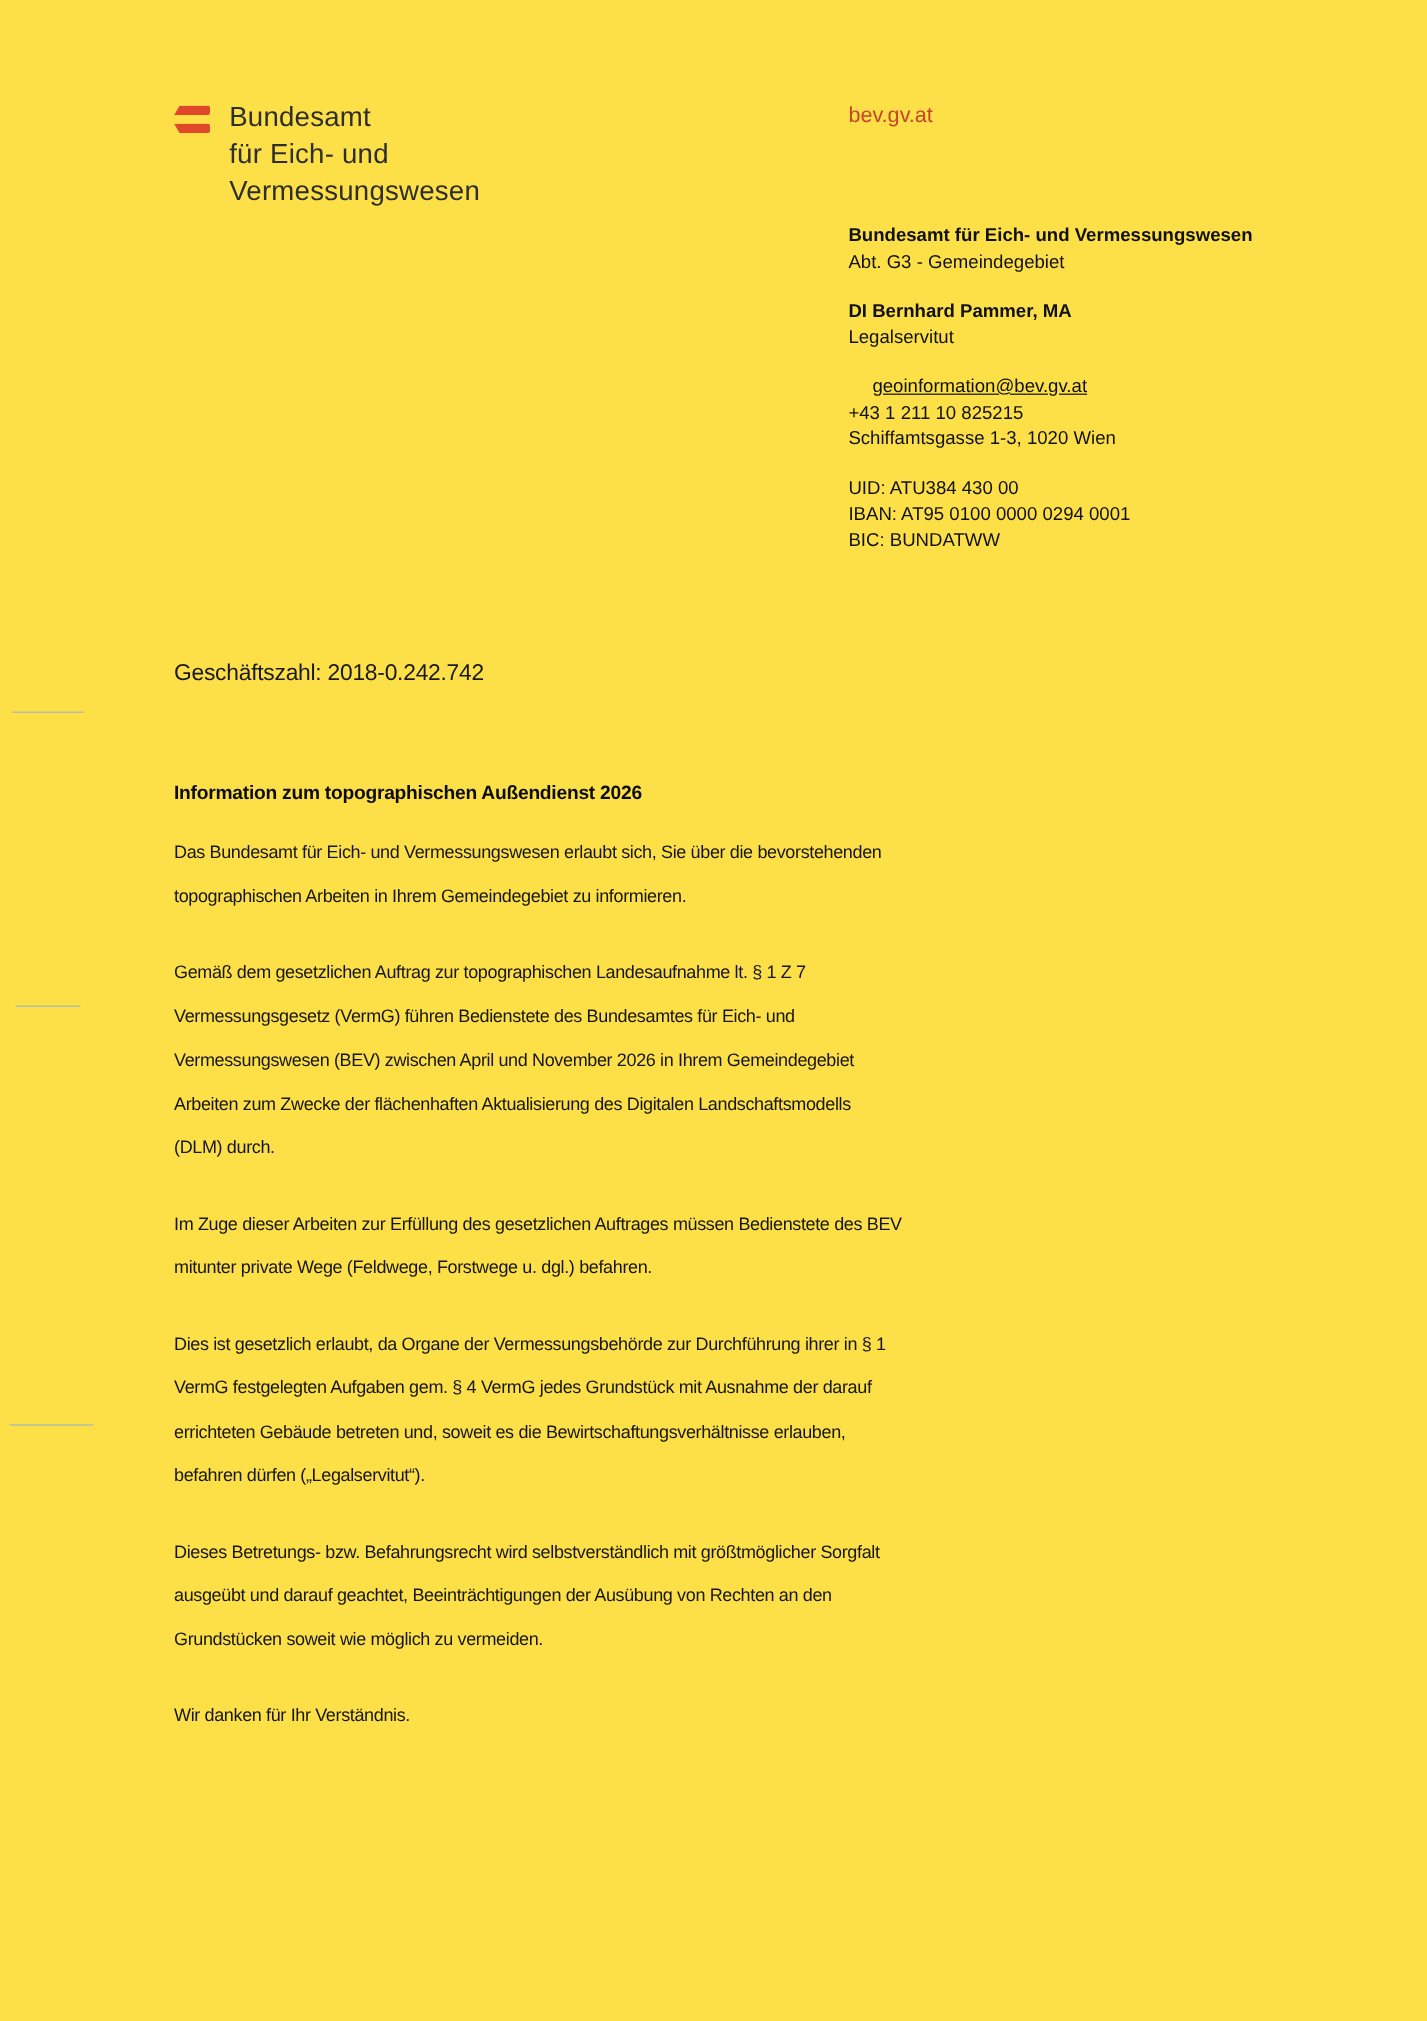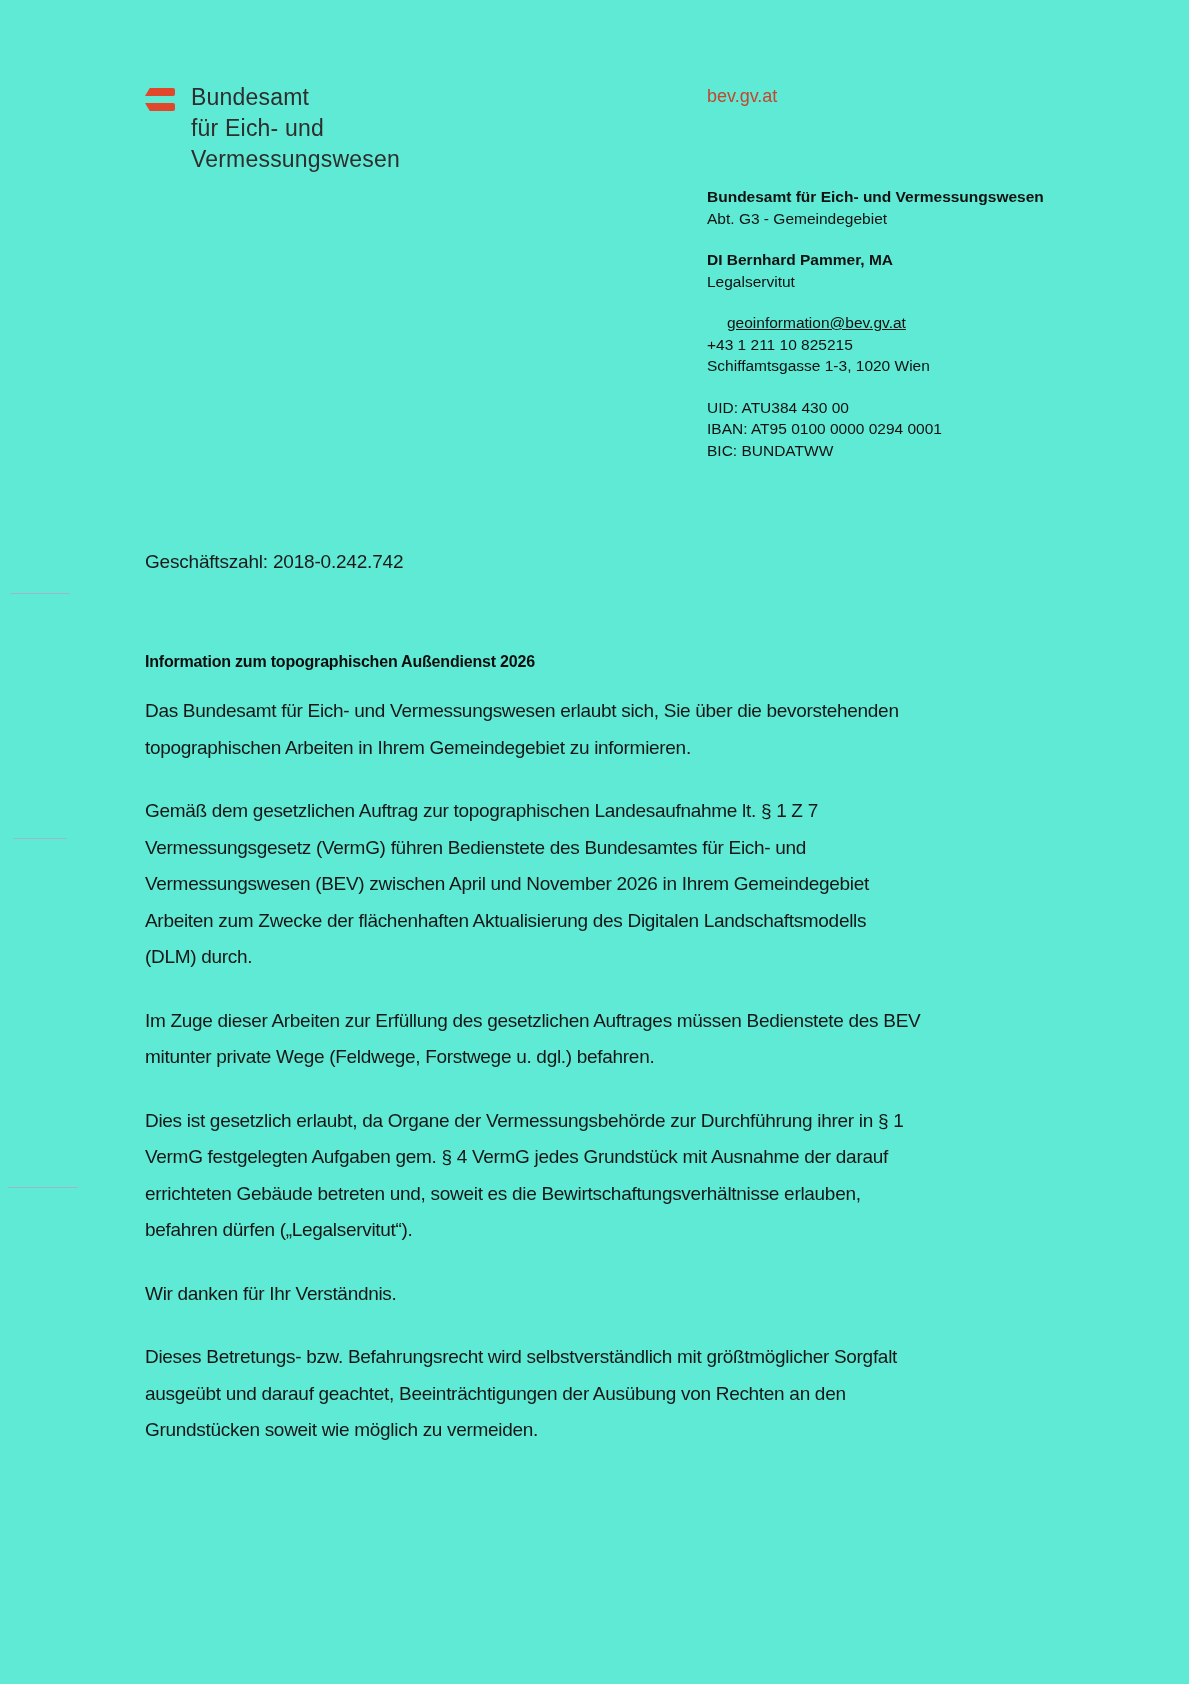--- a/index.html
+++ b/index.html
@@ -8,21 +8,21 @@
     --fold-mark:#9db8c4;
     --text-dark:#1a1a1a;
     --text-soft:#2e2e2e;
   }
   *{margin:0;padding:0;box-sizing:border-box;}
   html,body{background:#ffffff;}
   body{font-family:"Liberation Sans",sans-serif;color:var(--text-dark);}
   .page{
     position:relative;
     width:1189px;height:1684px;
-    background:#5eead4;
+    background:#fde047;
     overflow:hidden;
   }
 
   
   .logo{position:absolute;left:145px;top:82px;display:flex;align-items:flex-start;}
   .flag{width:30px;margin-top:6px;margin-right:16px;}
   .flag .bar{height:8px;background:var(--brand-red);}
   .flag .bar.top{clip-path:polygon(16% 0,100% 0,100% 100%,0 100%);border-radius:0 2px 2px 0;}
   .flag .bar.bottom{margin-top:7px;clip-path:polygon(0 0,100% 0,100% 100%,16% 100%);border-radius:0 2px 2px 0;}
   .logo-text{
@@ -47,21 +47,21 @@
   .mark.m3{left:8px;top:1187px;width:70px;}
 
   
   .reference{position:absolute;left:145px;top:551px;font-size:19px;letter-spacing:-0.2px;}
   .title{
     position:absolute;left:145px;top:616px;width:920px;
     font-size:16px;font-weight:bold;color:#0d0d0d;letter-spacing:-0.2px;margin-top:37px;
   }
   .body-text{position:absolute;left:145px;top:693px;width:920px;}
   .body-text p{
-    font-size:19px;line-height:36.5px;letter-spacing:-0.3px;
+    font-size:15px;line-height:36.5px;letter-spacing:-0.3px;
     white-space:pre-line;margin-bottom:27px;color:#161616;
   }
 </style>
 </head>
 <body>
 
 <div class="page">
 
   <div class="logo">
     <div class="flag">
@@ -111,19 +111,19 @@
 Vermessungsgesetz (VermG) führen Bedienstete des Bundesamtes für Eich- und
 Vermessungswesen (BEV) zwischen April und November 2026 in Ihrem Gemeindegebiet
 Arbeiten zum Zwecke der flächenhaften Aktualisierung des Digitalen Landschaftsmodells
 (DLM) durch.</p>
     <p>Im Zuge dieser Arbeiten zur Erfüllung des gesetzlichen Auftrages müssen Bedienstete des BEV
 mitunter private Wege (Feldwege, Forstwege u. dgl.) befahren.</p>
     <p>Dies ist gesetzlich erlaubt, da Organe der Vermessungsbehörde zur Durchführung ihrer in § 1
 VermG festgelegten Aufgaben gem. § 4 VermG jedes Grundstück mit Ausnahme der darauf
 errichteten Gebäude betreten und, soweit es die Bewirtschaftungsverhältnisse erlauben,
 befahren dürfen („Legalservitut“).</p>
-    <p>Wir danken für Ihr Verständnis.</p>
     <p>Dieses Betretungs- bzw. Befahrungsrecht wird selbstverständlich mit größtmöglicher Sorgfalt
 ausgeübt und darauf geachtet, Beeinträchtigungen der Ausübung von Rechten an den
 Grundstücken soweit wie möglich zu vermeiden.</p>
+    <p>Wir danken für Ihr Verständnis.</p>
   </div>
 
 </div>
 
 </body></html>

